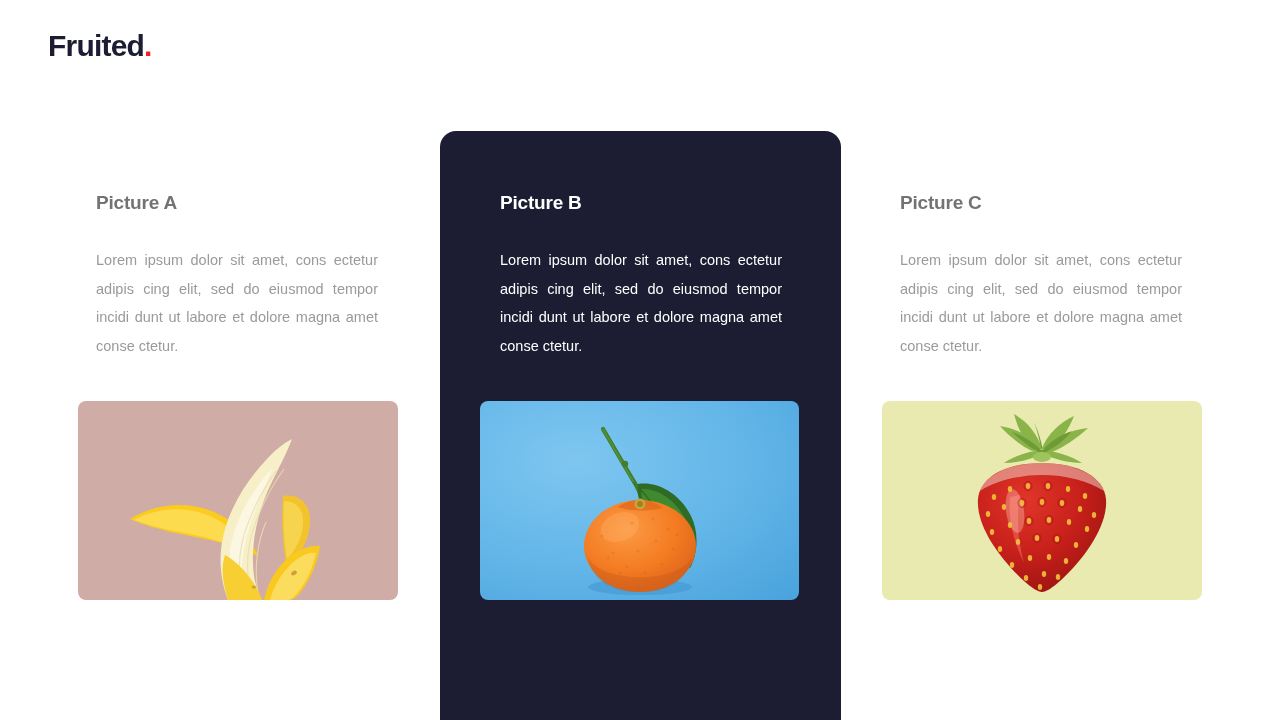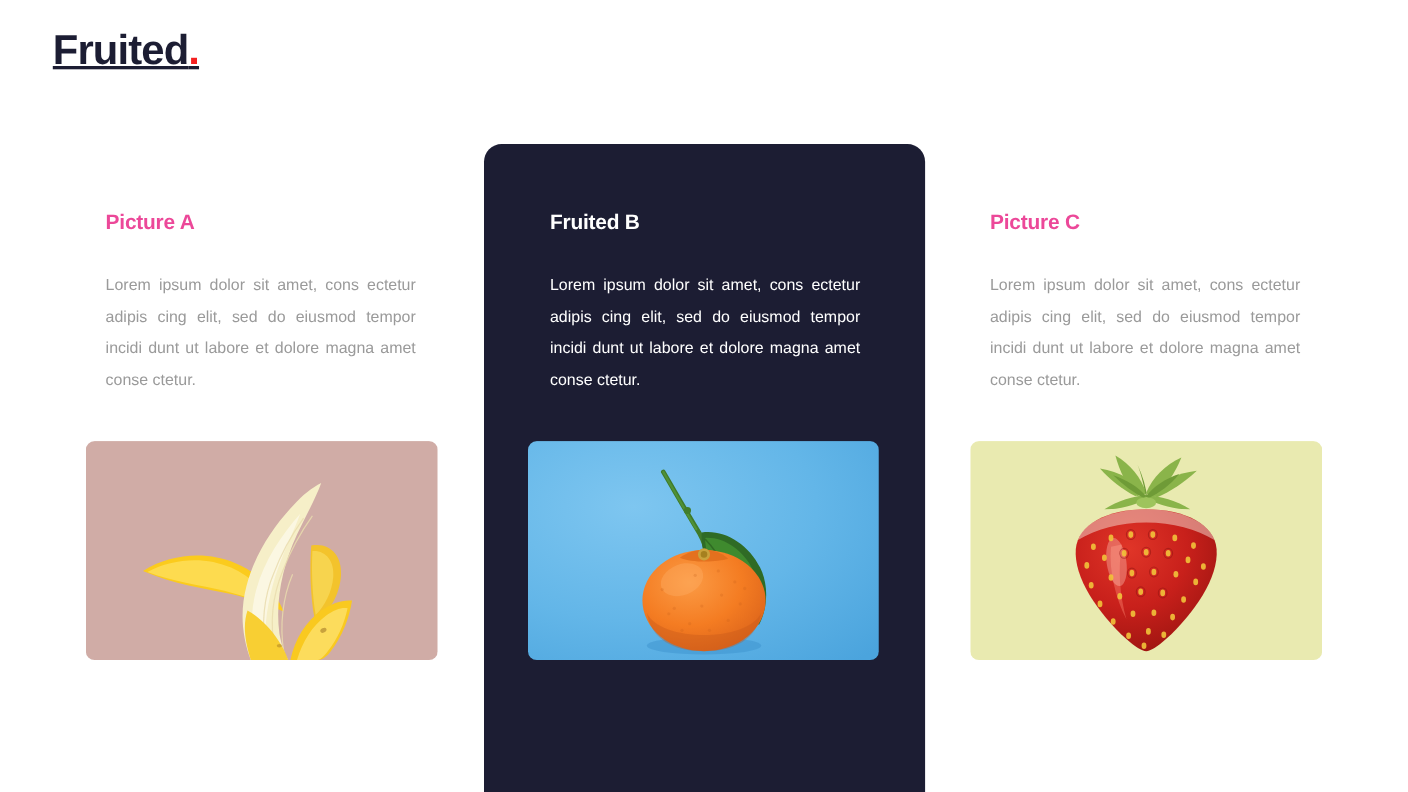--- a/index.html
+++ b/index.html
@@ -7,23 +7,23 @@
     width:1280px; height:720px;
     background:#ffffff;
     font-family:"Liberation Sans", sans-serif;
     overflow:hidden;
   }
   .stage { position:relative; width:1280px; height:720px; background:#fff; }
 
   
   .logo {
     position:absolute; left:48px; top:28px;
-    font-size:38px; font-weight:bold; letter-spacing:-0.8px;
+    font-size:30px; font-weight:bold; letter-spacing:-0.8px;
     color:#1c1d33; line-height:36px;
-    display:flex; align-items:baseline;text-decoration:underline;
+    display:flex; align-items:baseline;
   }
   .logo-dot { color:#f42020; }
 
   
   .dark-card {
     position:absolute; left:440px; top:131px;
     width:401px; height:600px;
     background:#1c1d33;
     border-radius:16px 16px 0 0;
   }
@@ -31,21 +31,21 @@
   
   .col {
     position:absolute; top:190px; width:320px;
   }
   .col-a { left:96px; }
   .col-b { left:500px; }
   .col-c { left:900px; }
 
   .card-title {
     font-size:19px; font-weight:bold;
-    color:#ec4899; line-height:26px;
+    color:#737373; line-height:26px;
     margin-bottom:18px; letter-spacing:-0.2px;
   }
   .dark .card-title { color:#ffffff; }
 
   .card-body {
     font-size:14.5px; line-height:28.5px;
     color:#9a9a9a; text-align:justify;
     width:282px;
     margin-top:30px;
   }
@@ -73,21 +73,21 @@
   </div>
 
   <div class="dark-card"></div>
 
   <div class="col col-a">
     <div class="card-title">Picture A</div>
     <div class="card-body">Lorem ipsum dolor sit amet, cons ectetur adipis cing elit, sed do eiusmod tempor incidi dunt ut labore et dolore magna amet conse ctetur.</div>
   </div>
 
   <div class="col col-b dark">
-    <div class="card-title">Fruited B</div>
+    <div class="card-title">Picture B</div>
     <div class="card-body">Lorem ipsum dolor sit amet, cons ectetur adipis cing elit, sed do eiusmod tempor incidi dunt ut labore et dolore magna amet conse ctetur.</div>
   </div>
 
   <div class="col col-c">
     <div class="card-title">Picture C</div>
     <div class="card-body">Lorem ipsum dolor sit amet, cons ectetur adipis cing elit, sed do eiusmod tempor incidi dunt ut labore et dolore magna amet conse ctetur.</div>
   </div>
 
   <div class="media media-a">
     <svg viewBox="0 0 320 199" preserveAspectRatio="none">

